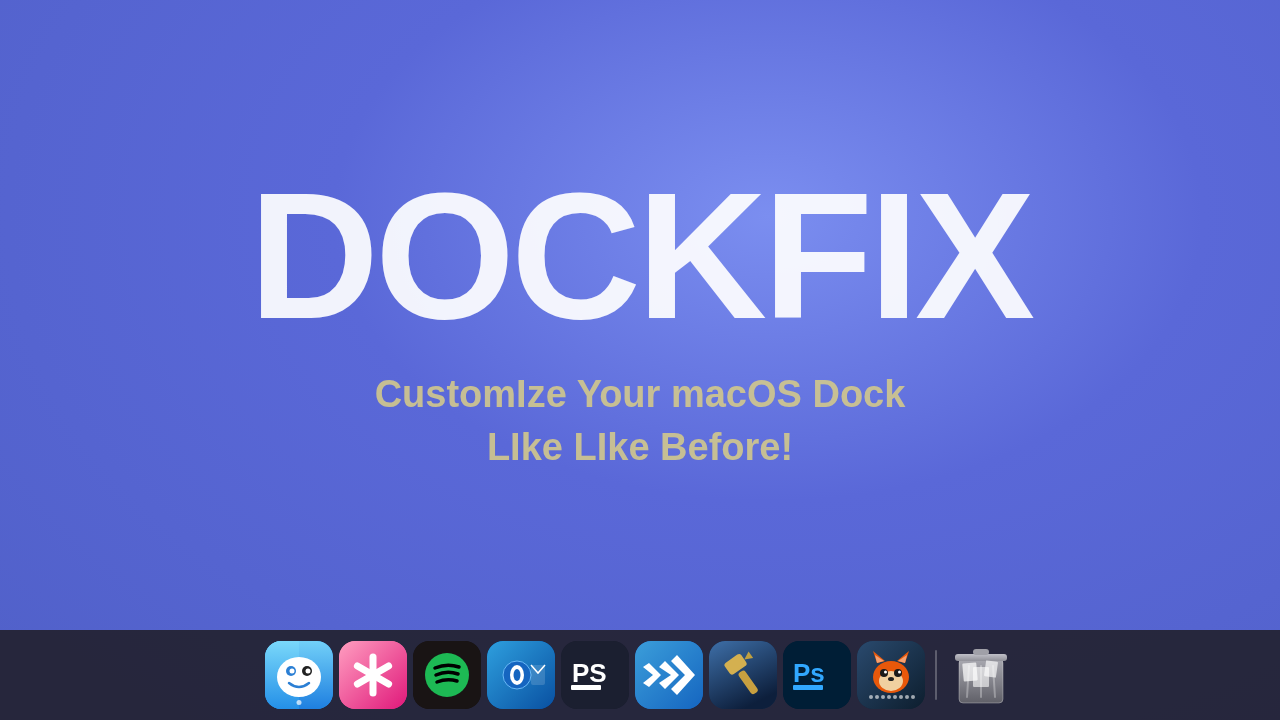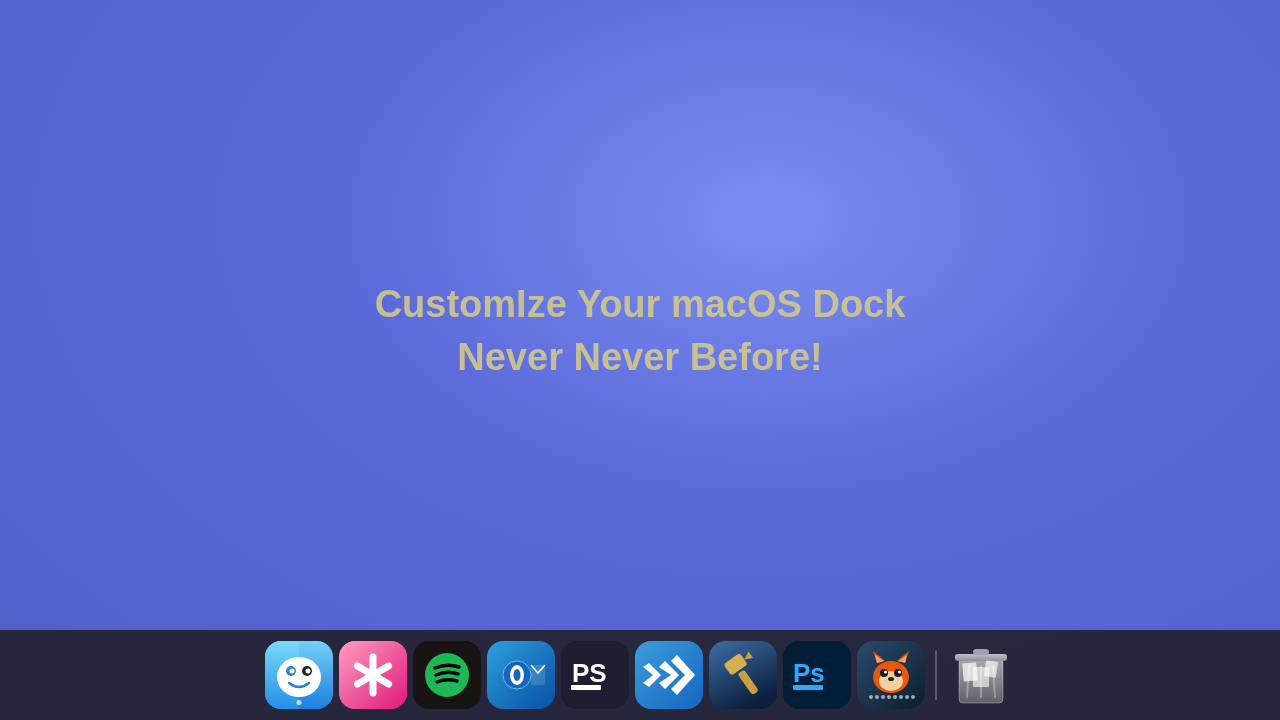--- a/index.html
+++ b/index.html
@@ -180,23 +180,24 @@
       background: rgba(255, 255, 255, 0.7);
       border-radius: 50%;
     }
   </style>
 </head>
 <body>
 
 <div class="background"></div>
 
 <div class="main-content">
+  <h1 class="title">DOCKFIX</h1>
   <div class="subtitle">
     <div>CustomIze Your macOS Dock</div>
-    <div>Never Never Before!</div>
+    <div>LIke LIke Before!</div>
   </div>
 </div>
 
 <div class="dock-container">
 
   <div class="dock-item">
     <div class="app-icon icon-finder">
       <svg width="68" height="68" viewBox="0 0 68 68" xmlns="http://www.w3.org/2000/svg">
         <rect width="68" height="68" rx="16" fill="url(#finderGrad)"></rect>
         <defs>

